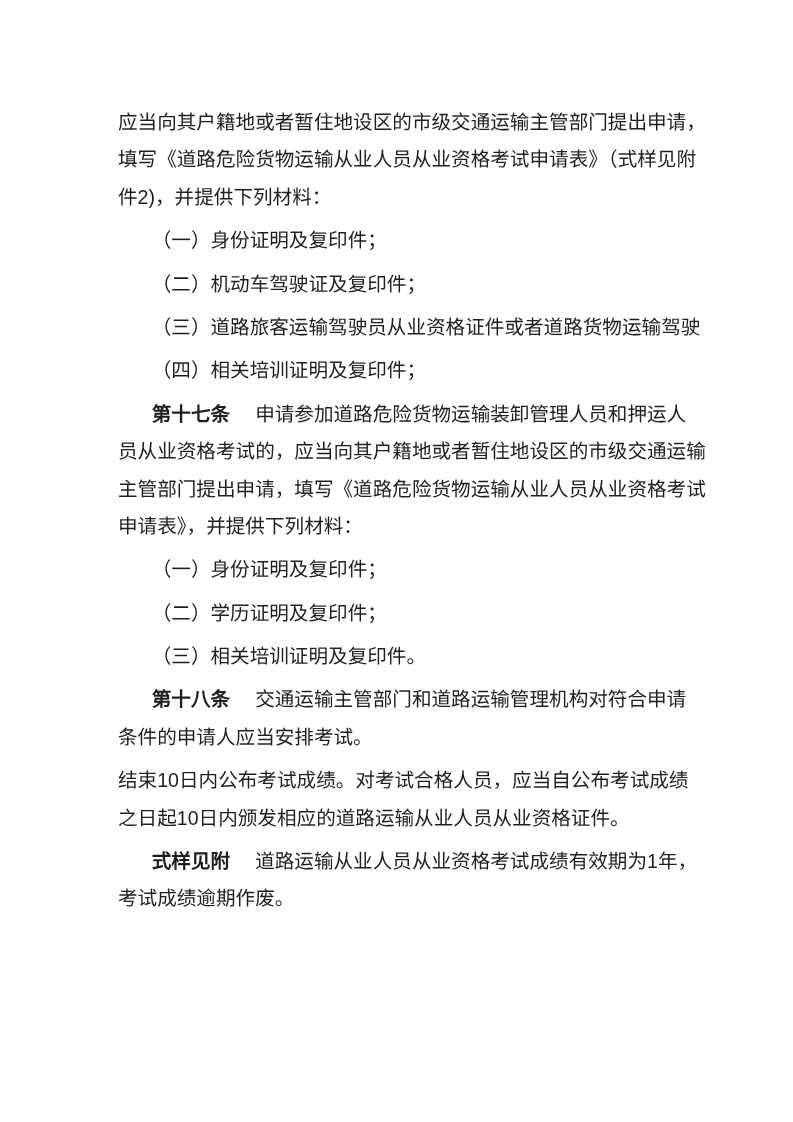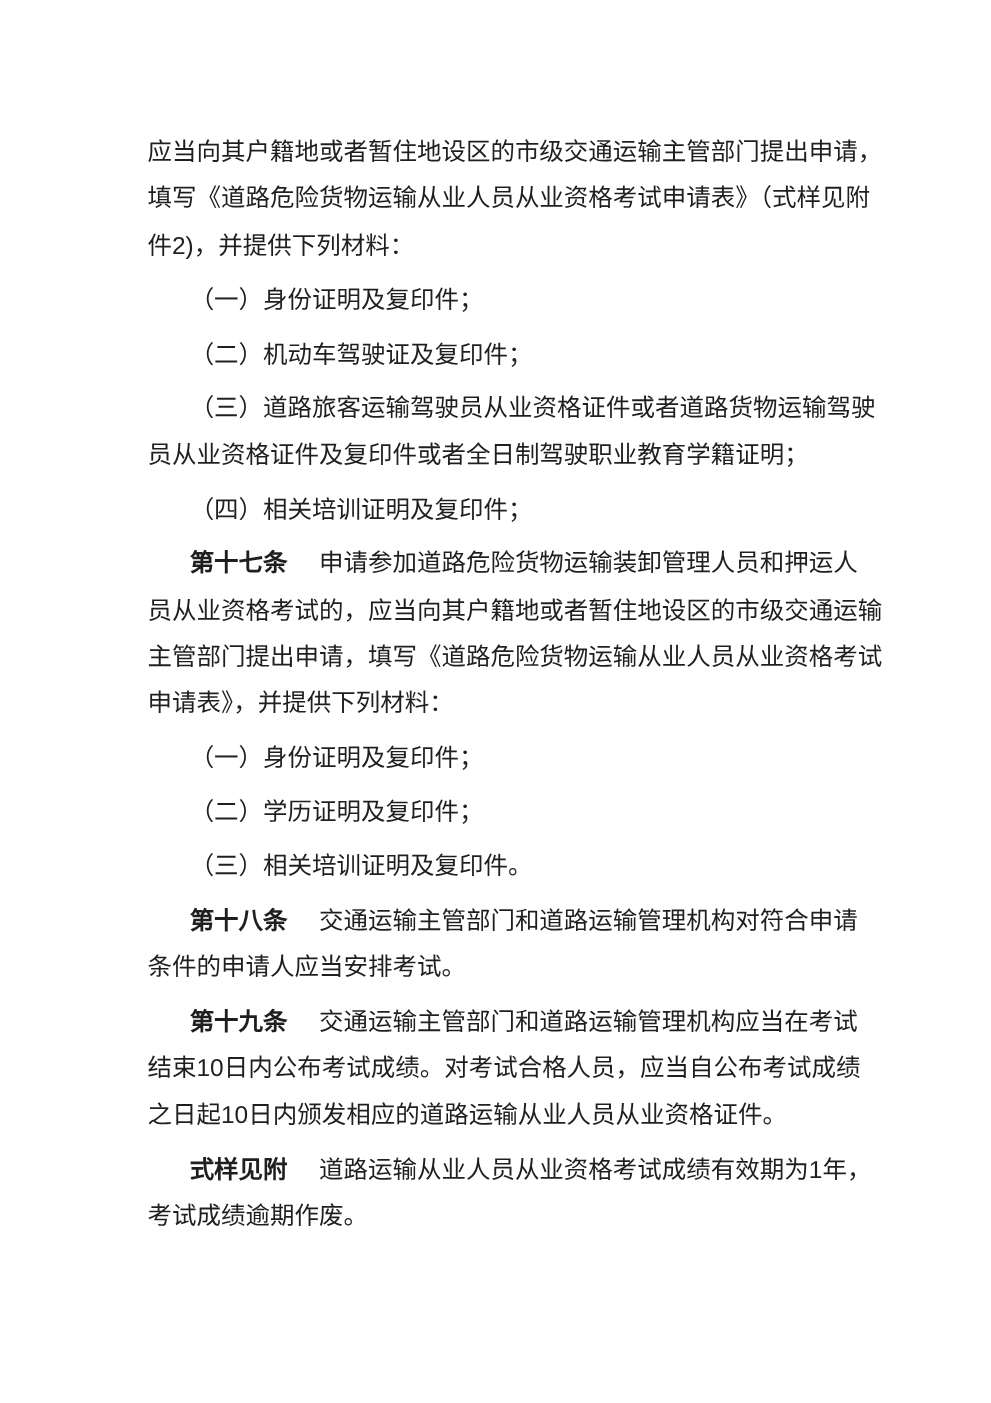--- a/index.html
+++ b/index.html
@@ -38,21 +38,20 @@
       <div class="line"><span class="seg">件2)，并提供下列材料：</span></div>
     </div>
     <div class="para">
       <div class="line indent"><span class="seg">（一）身份证明及复印件；</span></div>
     </div>
     <div class="para">
       <div class="line indent"><span class="seg">（二）机动车驾驶证及复印件；</span></div>
     </div>
     <div class="para">
       <div class="line indent"><span class="seg">（三）道路旅客运输驾驶员从业资格证件或者道路货物运输驾驶</span></div>
-      <div class="line"><span class="seg">员从业资格证件及复印件或者全日制驾驶职业教育学籍证明；</span></div>
     </div>
     <div class="para">
       <div class="line indent"><span class="seg">（四）相关培训证明及复印件；</span></div>
     </div>
     <div class="para">
     </div>
     <div class="para">
       <div class="line indent"><span class="seg bold">第十七条</span><span class="seg">　申请参加道路危险货物运输装卸管理人员和押运人</span></div>
       <div class="line"><span class="seg">员从业资格考试的，应当向其户籍地或者暂住地设区的市级交通运输</span></div>
       <div class="line"><span class="seg">主管部门提出申请，填写《道路危险货物运输从业人员从业资格考试</span></div>
@@ -65,21 +64,20 @@
       <div class="line indent"><span class="seg">（二）学历证明及复印件；</span></div>
     </div>
     <div class="para">
       <div class="line indent"><span class="seg">（三）相关培训证明及复印件。</span></div>
     </div>
     <div class="para">
       <div class="line indent"><span class="seg bold">第十八条</span><span class="seg">　交通运输主管部门和道路运输管理机构对符合申请</span></div>
       <div class="line"><span class="seg">条件的申请人应当安排考试。</span></div>
     </div>
     <div class="para">
-      <div class="line indent"><span class="seg bold">第十九条</span><span class="seg">　交通运输主管部门和道路运输管理机构应当在考试</span></div>
       <div class="line"><span class="seg">结束10日内公布考试成绩。对考试合格人员，应当自公布考试成绩</span></div>
       <div class="line"><span class="seg">之日起10日内颁发相应的道路运输从业人员从业资格证件。</span></div>
     </div>
     <div class="para">
       <div class="line indent"><span class="seg bold">式样见附</span><span class="seg">　道路运输从业人员从业资格考试成绩有效期为1年，</span></div>
       <div class="line"><span class="seg">考试成绩逾期作废。</span></div>
     </div>
   </main>
 
 </body></html>

